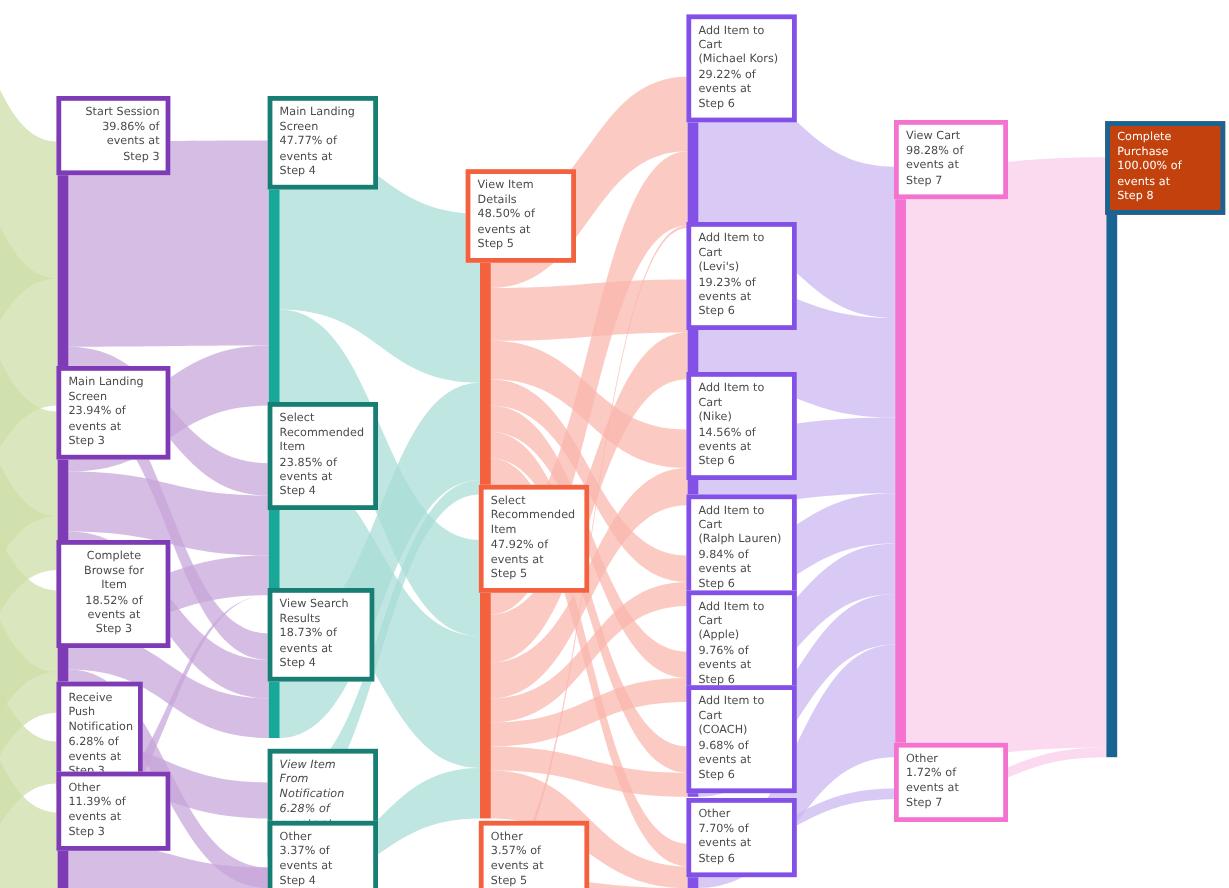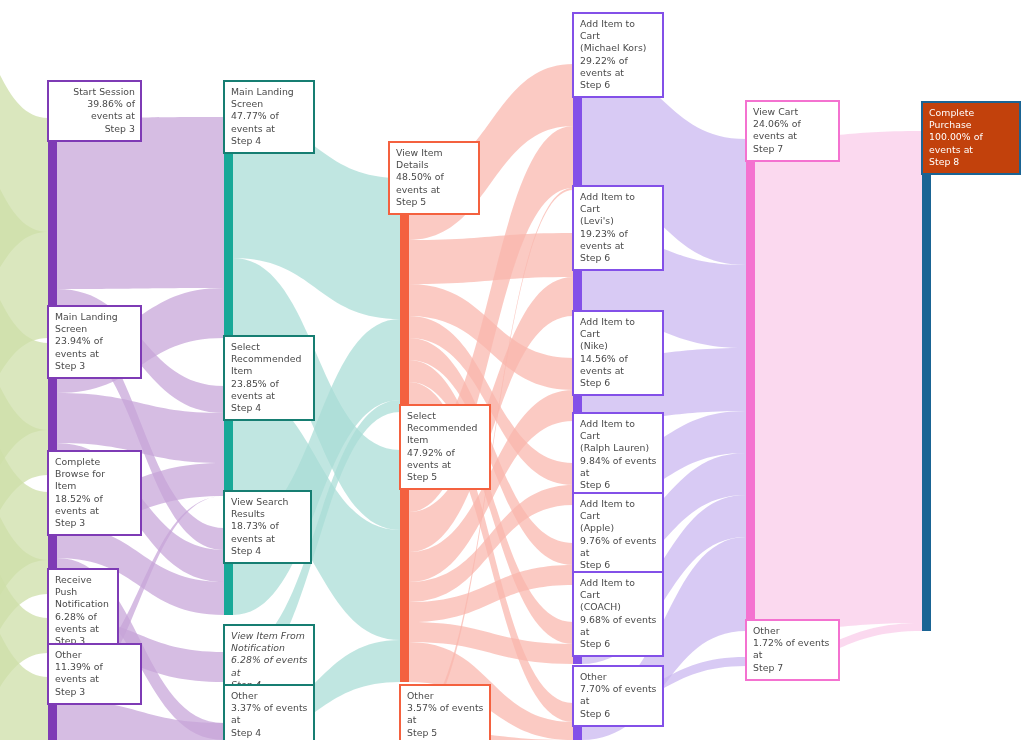--- a/index.html
+++ b/index.html
@@ -19,21 +19,21 @@
   }
   #sankey-svg {
     position: absolute;
     left: 0;
     top: 0;
   }
   .node-label {
     position: absolute;
     box-sizing: border-box;
     background: #ffffff;
-    border: 2px solid #a16207;
+    border: 4px solid #a16207;
     padding: 4px 5px 5px 6px;
     font-size: 9.3px;
     line-height: 12.2px;
     color: #4a4a4a;
     white-space: pre-line;
     letter-spacing: 0.05px;
     pointer-events: auto;
   }
   .node-label.dark {
     color: #ffffff;
@@ -126,21 +126,21 @@
         <rect x="922" y="131" width="9" height="500" fill="#1a6494"></rect>
       </g>
   </svg>
   <div id="label-layer">
       <div class="node-label" style="left: 47px; top: 80px; width: 95px; min-height: 38px; border-color: rgb(126, 59, 181); text-align: right;">Start Session
 39.86% of events at
 Step 3</div>
       <div class="node-label" style="left: 47px; top: 305px; width: 95px; min-height: 38px; border-color: rgb(126, 59, 181);">Main Landing Screen
 23.94% of events at
 Step 3</div>
-      <div class="node-label" style="left: 47px; top: 450px; width: 95px; min-height: 48px; border-color: rgb(126, 59, 181);">Complete Browse for
+      <div class="node-label" style="left: 47px; top: 450px; width: 95px; min-height: 48px; border-color: rgb(126, 59, 181); text-align: center;">Complete Browse for
 Item
 18.52% of events at
 Step 3</div>
       <div class="node-label" style="left: 47px; top: 568px; width: 72px; min-height: 48px; border-color: rgb(126, 59, 181);">Receive Push
 Notification
 6.28% of events at
 Step 3</div>
       <div class="node-label" style="left: 47px; top: 643px; width: 95px; min-height: 38px; border-color: rgb(126, 59, 181);">Other
 11.39% of events at
 Step 3</div>
@@ -192,21 +192,21 @@
 9.76% of events at
 Step 6</div>
       <div class="node-label" style="left: 572px; top: 571px; width: 92px; min-height: 52px; border-color: rgb(131, 80, 232);">Add Item to Cart
 (COACH)
 9.68% of events at
 Step 6</div>
       <div class="node-label" style="left: 572px; top: 665px; width: 92px; min-height: 38px; border-color: rgb(131, 80, 232);">Other
 7.70% of events at
 Step 6</div>
       <div class="node-label" style="left: 745px; top: 100px; width: 95px; min-height: 38px; border-color: rgb(244, 114, 208);">View Cart
-24.06% of events at
+98.28% of events at
 Step 7</div>
       <div class="node-label" style="left: 745px; top: 619px; width: 95px; min-height: 38px; border-color: rgb(244, 114, 208);">Other
 1.72% of events at
 Step 7</div>
       <div class="node-label dark" style="left: 921px; top: 101px; width: 100px; min-height: 38px; border-color: rgb(26, 100, 148); background: #c2410c;">Complete Purchase
 100.00% of events at
 Step 8</div>
     </div>
 </div>
 

